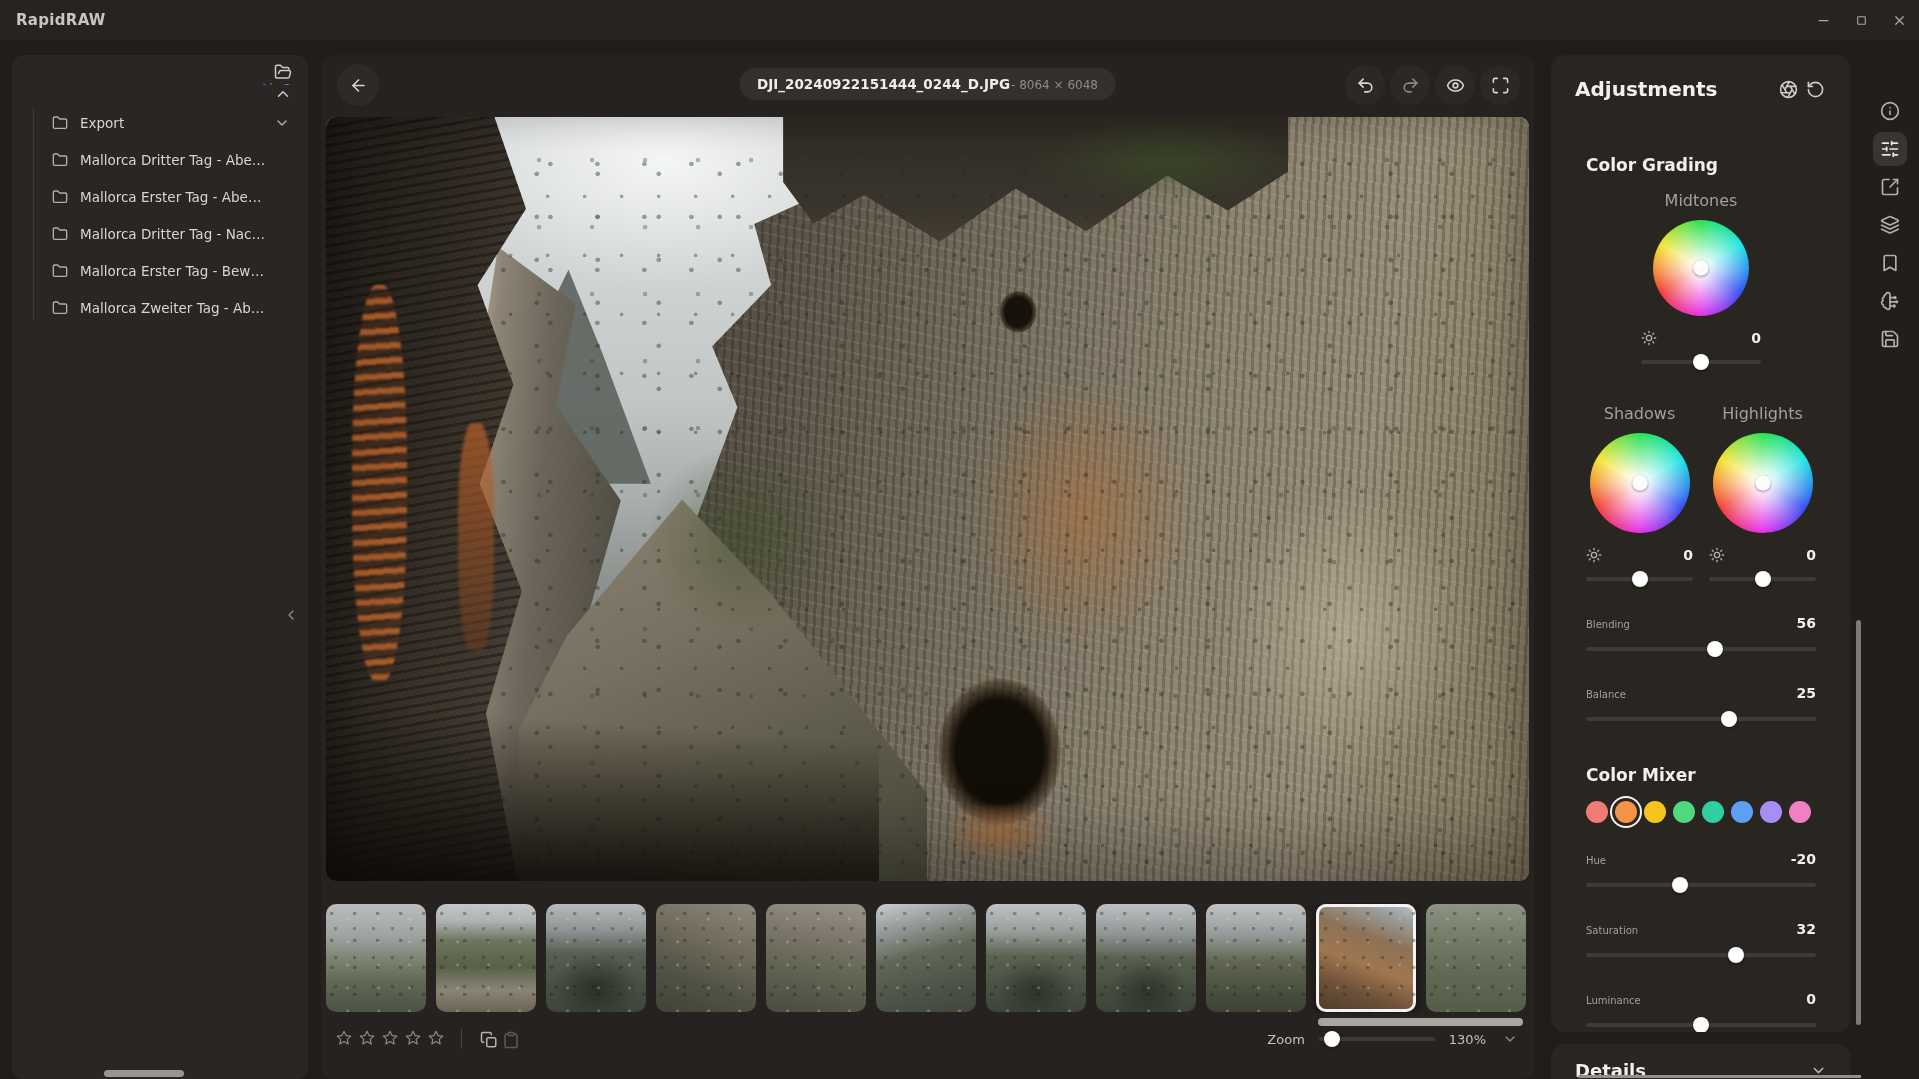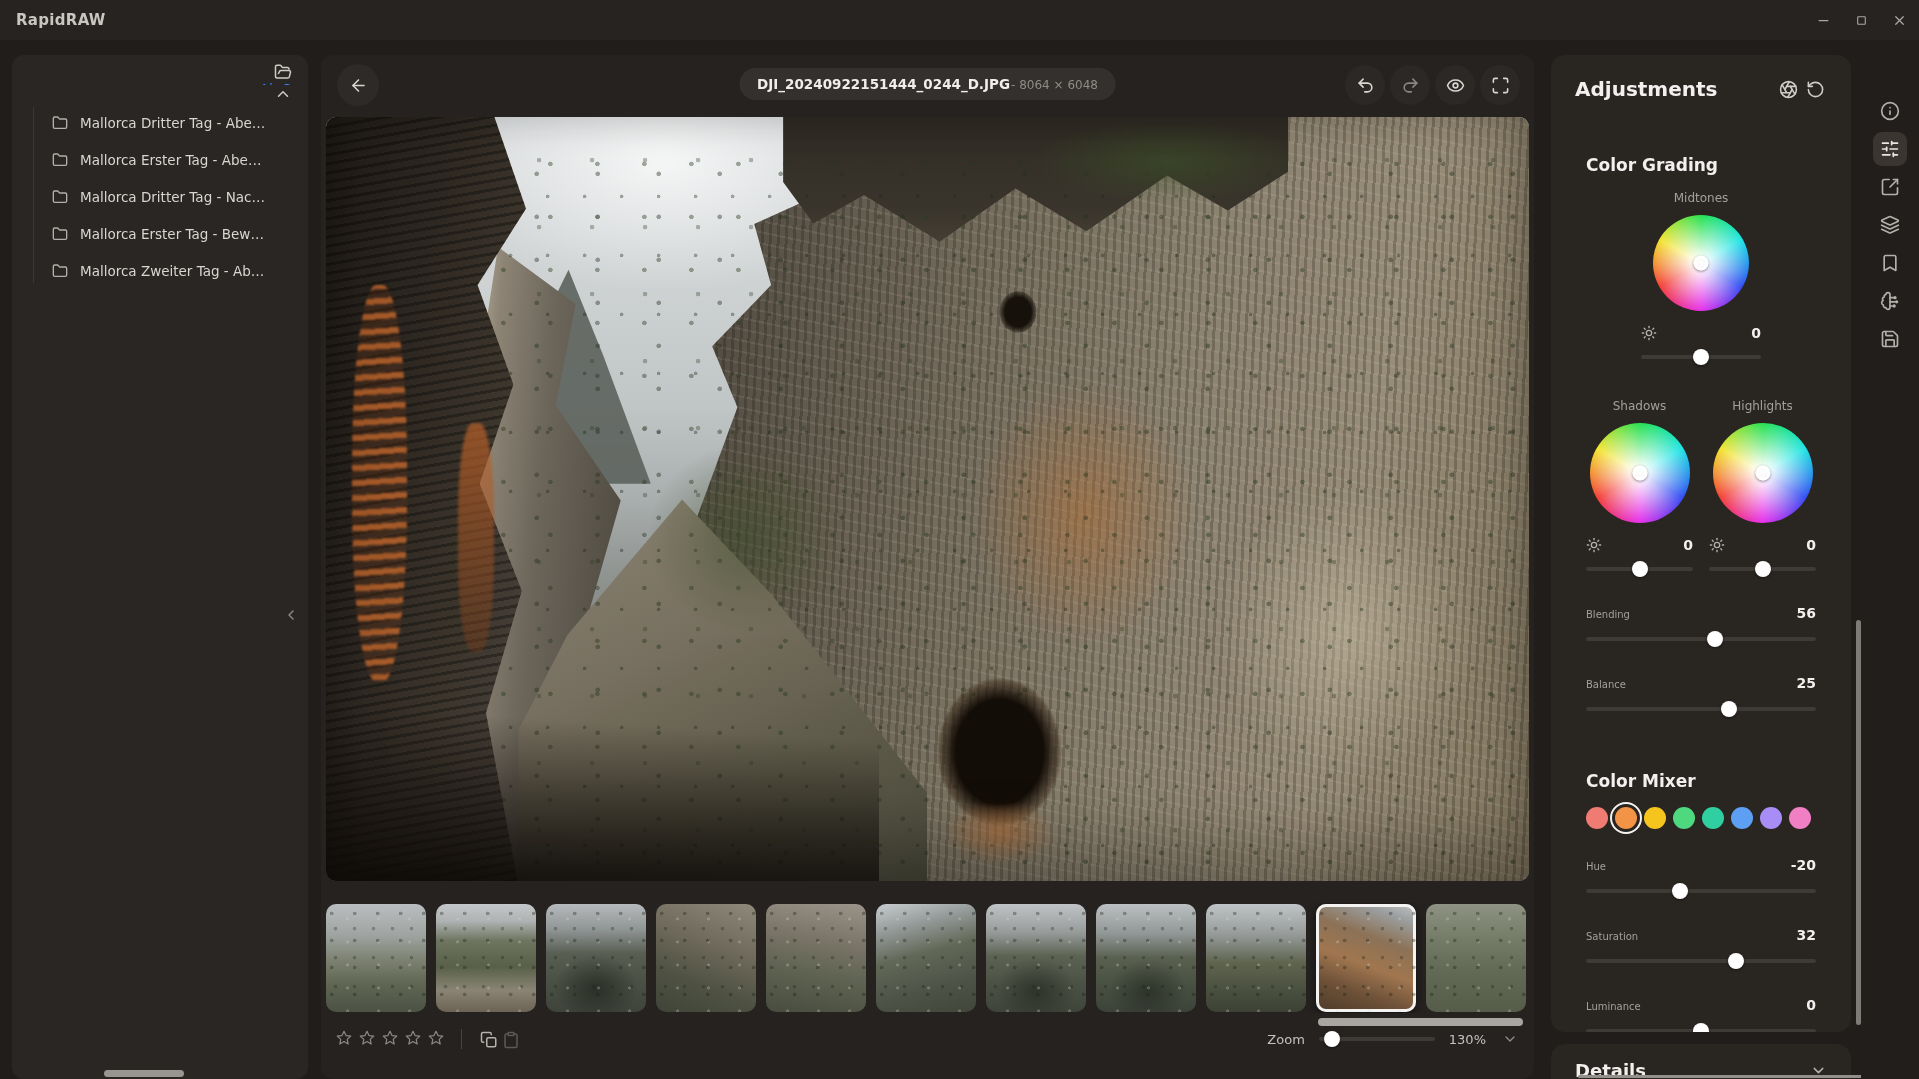--- a/index.html
+++ b/index.html
@@ -144,39 +144,39 @@
   
   .adj { position:absolute; left:1551px; top:55px; width:300px; height:977px; background:#292521; border-radius:14px; overflow:hidden; }
   .adj-head { display:flex; align-items:center; height:58px; padding:10px 22px 0 24px; }
   .adj-title { font-size:20px; font-weight:bold; color:#f2f0ee; }
   .adj-head .spacer { flex:1; }
   .hbtn { background:none; border:none; color:#cfccc8; padding:4px; cursor:pointer; display:flex; }
   .hbtn .ic { width:19px; height:19px; }
   .adj-body { padding:0 35px; }
   .sec-title { font-size:17px; font-weight:bold; color:#f2f0ee; }
   .cg-title { margin-top:42px; }
-  .wheel-label { text-align:center; font-size:12px; color:#a3a09c; margin-top:16px; }
+  .wheel-label { text-align:center; font-size:16px; color:#a3a09c; margin-top:16px; }
   .wheel { border-radius:50%; margin:10px auto 0; position:relative; cursor:crosshair;
     background:radial-gradient(circle, #ffffff 0%, rgba(255,255,255,.88) 14%, rgba(255,255,255,0) 72%),
       conic-gradient(from 0deg, #21e04d, #17e3e3 60deg, #2b49f2 120deg, #e52bea 180deg, #f23b30 240deg, #f2e32b 300deg, #21e04d 360deg); }
   .wheel.big { width:96px; height:96px; }
   .wheel.small { width:100px; height:100px; }
   .whandle { position:absolute; left:50%; top:50%; width:15px; height:15px; border:3px solid #fff; border-radius:50%;
     transform:translate(-50%,-50%); background:rgba(255,255,255,.15); box-shadow:0 1px 3px rgba(0,0,0,.45); cursor:grab; }
   .sunrow { display:flex; align-items:center; justify-content:space-between; margin-top:14px; color:#b3afab; }
   .sunrow .ic { width:16px; height:16px; }
   .val { font-size:14px; font-weight:600; color:#f2f0ee; }
   .mid-col { width:120px; margin:0 auto; }
   .shcols { display:flex; gap:16px; margin-top:34px; }
   .shcol { flex:1; }
   .shcol .wheel-label { margin-top:0; }
   .lblrow { display:flex; align-items:baseline; justify-content:space-between; margin-top:28px; }
   .lbl { font-size:10px; color:#a3a09c; }
   .lblrow + .slider { margin-top:10px; }
-  .cm-title { margin-top:54px; }
+  .cm-title { margin-top:38px; }
   .swatches { display:flex; gap:7px; margin-top:16px; }
   .swatch { width:22px; height:22px; border-radius:50%; border:none; cursor:pointer; flex:none; }
   .swatch.sel { outline:2px solid #f5f3f1; outline-offset:3px; }
   .adj-scrollbar { position:absolute; left:1856px; top:620px; width:5px; height:405px; border-radius:3px; background:#8f8b86; opacity:.85; }
 
   
   .details { position:absolute; left:1551px; top:1044px; width:300px; height:56px; background:#292521; border-radius:14px; }
   .details-head { display:flex; align-items:center; justify-content:space-between; padding:16px 24px 0 24px; cursor:pointer; }
   .details-title { font-size:18px; font-weight:bold; color:#f2f0ee; }
   .details-head .chev { margin:0; width:17px; height:17px; color:#b5b1ad; }
@@ -217,20 +217,29 @@
   <div class="f-root">
     <svg class="ic" viewBox="0 0 24 24">
         <path d="m6 14 1.45-2.9A2 2 0 0 1 9.24 10H20a2 2 0 0 1 1.94 2.5l-1.55 6a2 2 0 0 1-1.94 1.5H4a2 2 0 0 1-2-2V5a2 2 0 0 1 2-2h3.9a2 2 0 0 1 1.69.9l.81 1.2a2 2 0 0 0 1.67.9H18a2 2 0 0 1 2 2"></path>
       </svg>
     <span class="f-label">Air 3</span>
     <svg class="ic chev" viewBox="0 0 24 24">
         <path d="m18 15-6-6-6 6"></path>
       </svg>
   </div>
   <div class="f-kids">
+      <div class="f-row">
+    <svg class="ic" viewBox="0 0 24 24">
+          <path d="M20 20a2 2 0 0 0 2-2V8a2 2 0 0 0-2-2h-7.9a2 2 0 0 1-1.69-.9L9.6 3.9A2 2 0 0 0 7.93 3H4a2 2 0 0 0-2 2v13a2 2 0 0 0 2 2Z"></path>
+        </svg>
+    <span class="f-label">Export</span>
+    <svg class="ic chev" viewBox="0 0 24 24">
+          <path d="m6 9 6 6 6-6"></path>
+        </svg>
+  </div>
       <div class="f-row">
     <svg class="ic" viewBox="0 0 24 24">
           <path d="M20 20a2 2 0 0 0 2-2V8a2 2 0 0 0-2-2h-7.9a2 2 0 0 1-1.69-.9L9.6 3.9A2 2 0 0 0 7.93 3H4a2 2 0 0 0-2 2v13a2 2 0 0 0 2 2Z"></path>
         </svg>
     <span class="f-label">Mallorca Dritter Tag - Abe…</span>
 
   </div>
       <div class="f-row">
     <svg class="ic" viewBox="0 0 24 24">
           <path d="M20 20a2 2 0 0 0 2-2V8a2 2 0 0 0-2-2h-7.9a2 2 0 0 1-1.69-.9L9.6 3.9A2 2 0 0 0 7.93 3H4a2 2 0 0 0-2 2v13a2 2 0 0 0 2 2Z"></path>

